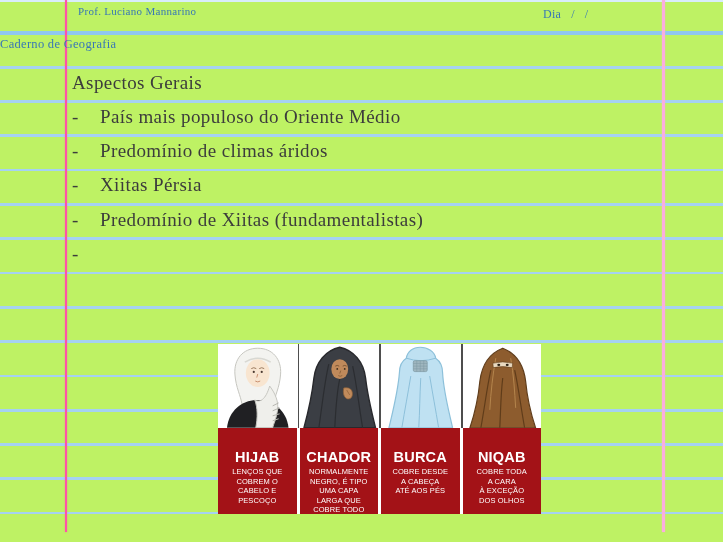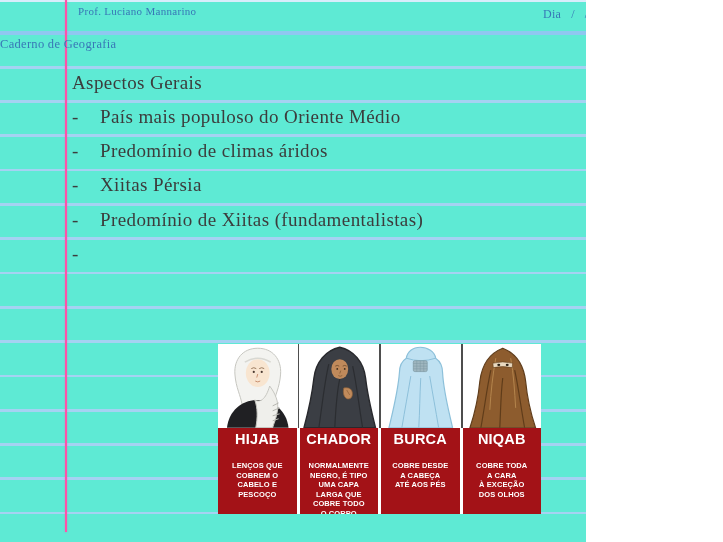--- a/index.html
+++ b/index.html
@@ -1,17 +1,17 @@
 <!DOCTYPE html>
 <html style="--ruled-line: #a5d2f2; --margin-line-left: #ff52a8; --margin-line-right: #fbaede; --handwriting-blue: #3877b6; --notes-ink: #3c3c3c; --label-background: #a31217; --label-text: #ffffff;"><head>
 <meta charset="utf-8">
 <style>
   html,body { margin:0; padding:0; background:#fff; }
   .page {
-    position:relative; width:586px; height:542px; background:#5eead4;
+    position:relative; width:723px; height:542px; background:#bef264;
     overflow:hidden; font-family:"Liberation Sans", sans-serif;
   }
   
   .ruled {
     position:absolute; inset:0;
     background-image:repeating-linear-gradient(
       to bottom,
       rgba(0,0,0,0) 0px, rgba(0,0,0,0) 31.6px,
       var(--ruled-line) 31.6px, var(--ruled-line) 34.3px);
   }
@@ -40,22 +40,22 @@
     position:absolute; left:218px; top:344px; width:323px; height:170px;
     display:flex; gap:3px; background:#fff;
   }
   .veil-panel { flex:1 1 0; display:flex; flex-direction:column; min-width:0; }
   .veil-illustration { height:84px; background:#fff; }
   .veil-illustration svg { display:block; width:100%; height:100%; }
   .veil-label {
     height:86px; background:var(--label-background); color:var(--label-text);
     text-align:center; overflow:hidden;
   }
-  .veil-name { font-size:14.5px; font-weight:bold; margin-top:3px; letter-spacing:.2px; }
-  .veil-desc { font-size:7.5px; font-weight:bold; line-height:9.5px; margin-top:14px; white-space:pre-line; letter-spacing:.1px; }
+  .veil-name { font-size:14.5px; font-weight:bold; margin-top:21px; letter-spacing:.2px; }
+  .veil-desc { font-size:7.5px; font-weight:normal; line-height:9.5px; margin-top:2px; white-space:pre-line; letter-spacing:.1px; }
   .veil-sep { position:absolute; top:0; height:84px; width:1.8px; background:#4e4e4e; }
   .sep1 { left:79.6px; } .sep2 { left:161.2px; } .sep3 { left:242.8px; }
 </style>
 </head>
 <body>
 
 <div class="page">
   <div class="ruled"></div>
   <div class="top-rule"></div>
   <div class="header-rule"></div>

